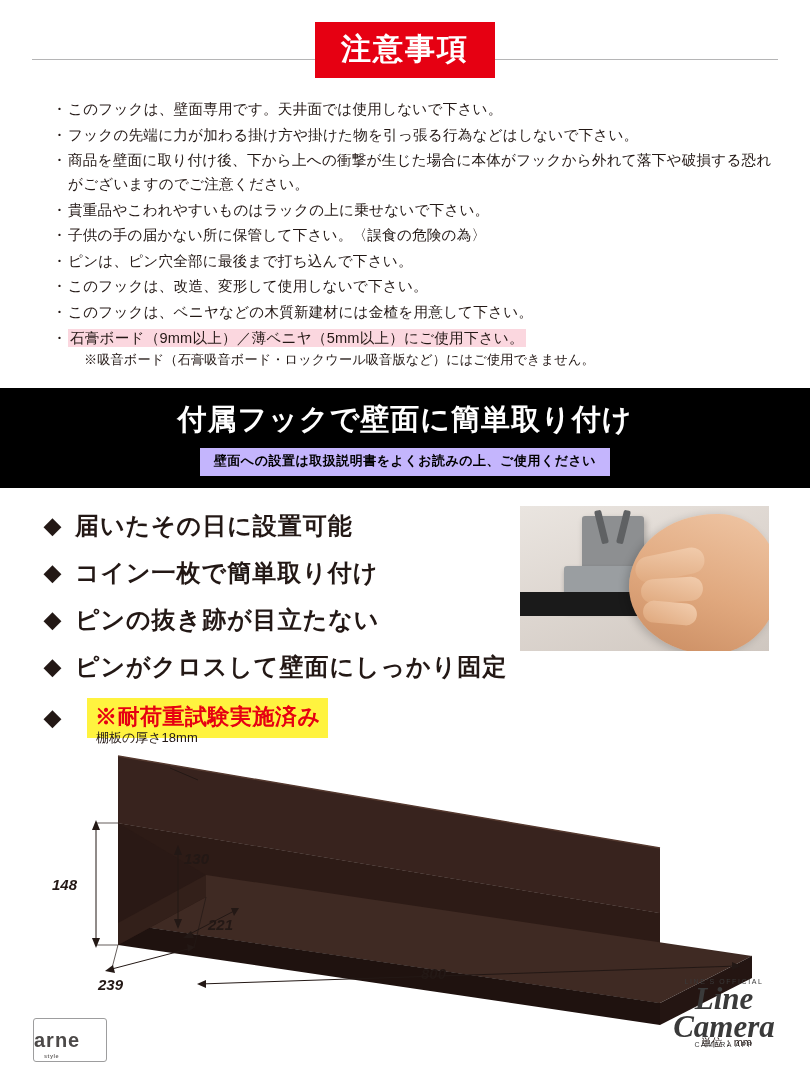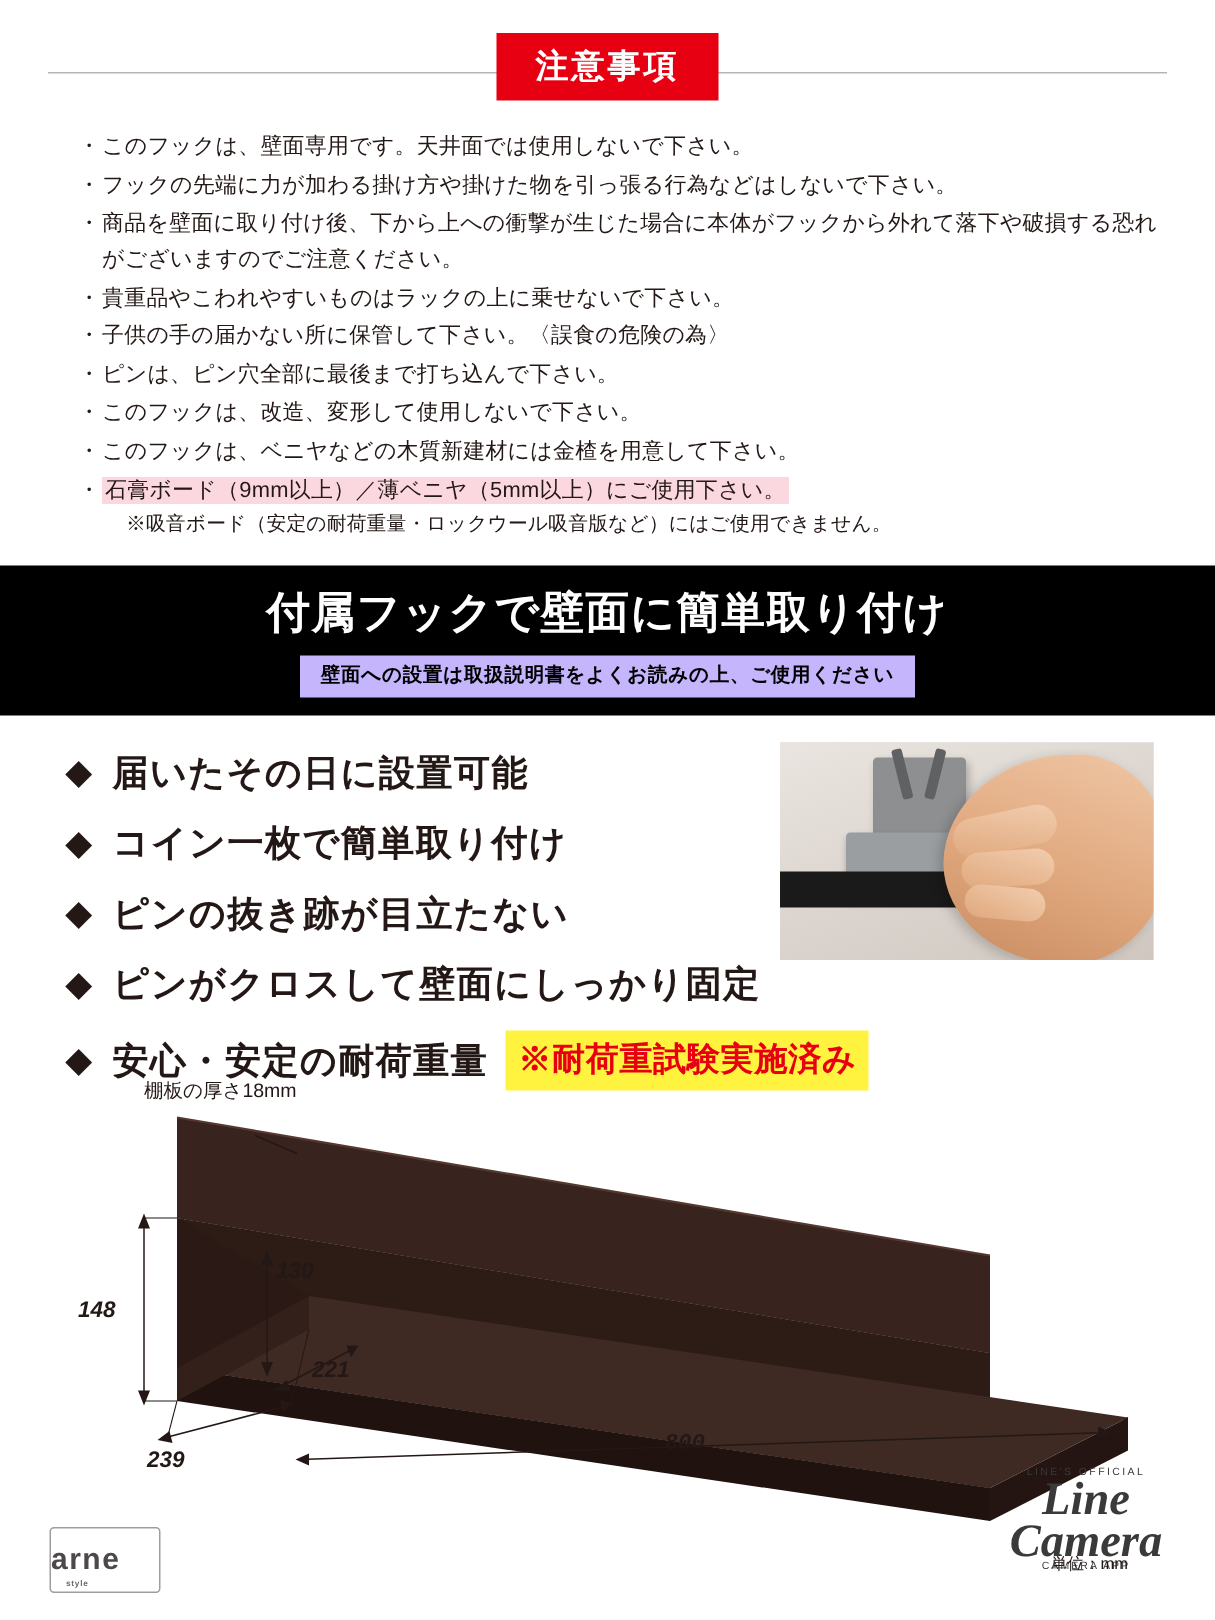--- a/index.html
+++ b/index.html
@@ -20,21 +20,21 @@
   .notice-head {
     width: 810px;
     padding-top: 22px;
     display: flex;
     justify-content: center;
     align-items: center;
   }
   .notice-title {
     background: #e60012;
     color: #ffffff;
-    font-size: 22px;
+    font-size: 30px;
     font-weight: bold;
     letter-spacing: 2px;
     padding: 7px 26px 8px;
     position: relative;
     z-index: 2;
   }
   .notice-rule-wrap {
     position: relative;
     width: 810px;
     height: 0;
@@ -349,21 +349,21 @@
     <span class="bullet">・</span>
     <span>このフックは、改造、変形して使用しないで下さい。</span>
   </li>
   <li>
     <span class="bullet">・</span>
     <span>このフックは、ベニヤなどの木質新建材には金楂を用意して下さい。</span>
   </li>
   <li>
     <span class="bullet">・</span>
     <span class="hl-pink">石膏ボード（9mm以上）／薄ベニヤ（5mm以上）にご使用下さい。</span>
-    <div class="sub-note">※吸音ボード（安定の耐荷重量・ロックウール吸音版など）にはご使用できません。</div>
+    <div class="sub-note">※吸音ボード（石膏吸音ボード・ロックウール吸音版など）にはご使用できません。</div>
   </li>
 </ul>
 
 <div class="black-band">
   <h2>付属フックで壁面に簡単取り付け</h2>
   <div class="pink-strip">壁面への設置は取扱説明書をよくお読みの上、ご使用ください</div>
 </div>
 
 <div class="features">
 
@@ -390,21 +390,20 @@
   <div class="feature-row">
     <span class="diamond">◆</span>
     <span>ピンの抜き跡が目立たない</span>
   </div>
   <div class="feature-row">
     <span class="diamond">◆</span>
     <span>ピンがクロスして壁面にしっかり固定</span>
   </div>
   <div class="feature-row">
     <span class="diamond">◆</span>
-    <span>安心・安定の耐荷重量</span>
     <span class="yellow-tag">※耐荷重試験実施済み</span>
   </div>
 </div>
 
 <div class="diagram">
   <svg width="810" height="345" viewBox="0 0 810 345">
 
     <polygon points="118,85 660,175 660,110 118,18" fill="#3a2520"></polygon>
     <polygon points="118,18 660,110 660,175 118,85" fill="#38231e"></polygon>
 
@@ -448,21 +447,21 @@
     <polygon points="741,228 732,224 732,232" fill="#231815"></polygon>
     <line x1="752" y1="218" x2="740" y2="226" stroke="#231815" stroke-width=".7"></line>
   </svg>
 
   <div class="thickness-label" style="position:absolute; left:96px; top:-9px;">棚板の厚さ18mm</div>
 
   <div class="dim-label" style="left:52px; top:138px;">148</div>
   <div class="dim-label" style="left:184px; top:112px;">130</div>
   <div class="dim-label" style="left:208px; top:178px;">221</div>
   <div class="dim-label" style="left:98px; top:238px;">239</div>
-  <div class="dim-label" style="left:443px; top:227px;font-family:Liberation Mono, monospace;">800</div>
+  <div class="dim-label" style="left:421px; top:227px;">800</div>
 </div>
 
 <div class="arne-logo">
   <div class="txt">
     <span>arne</span>
     <span class="sub">style</span>
   </div>
 </div>
 
 <div class="linecamera">

